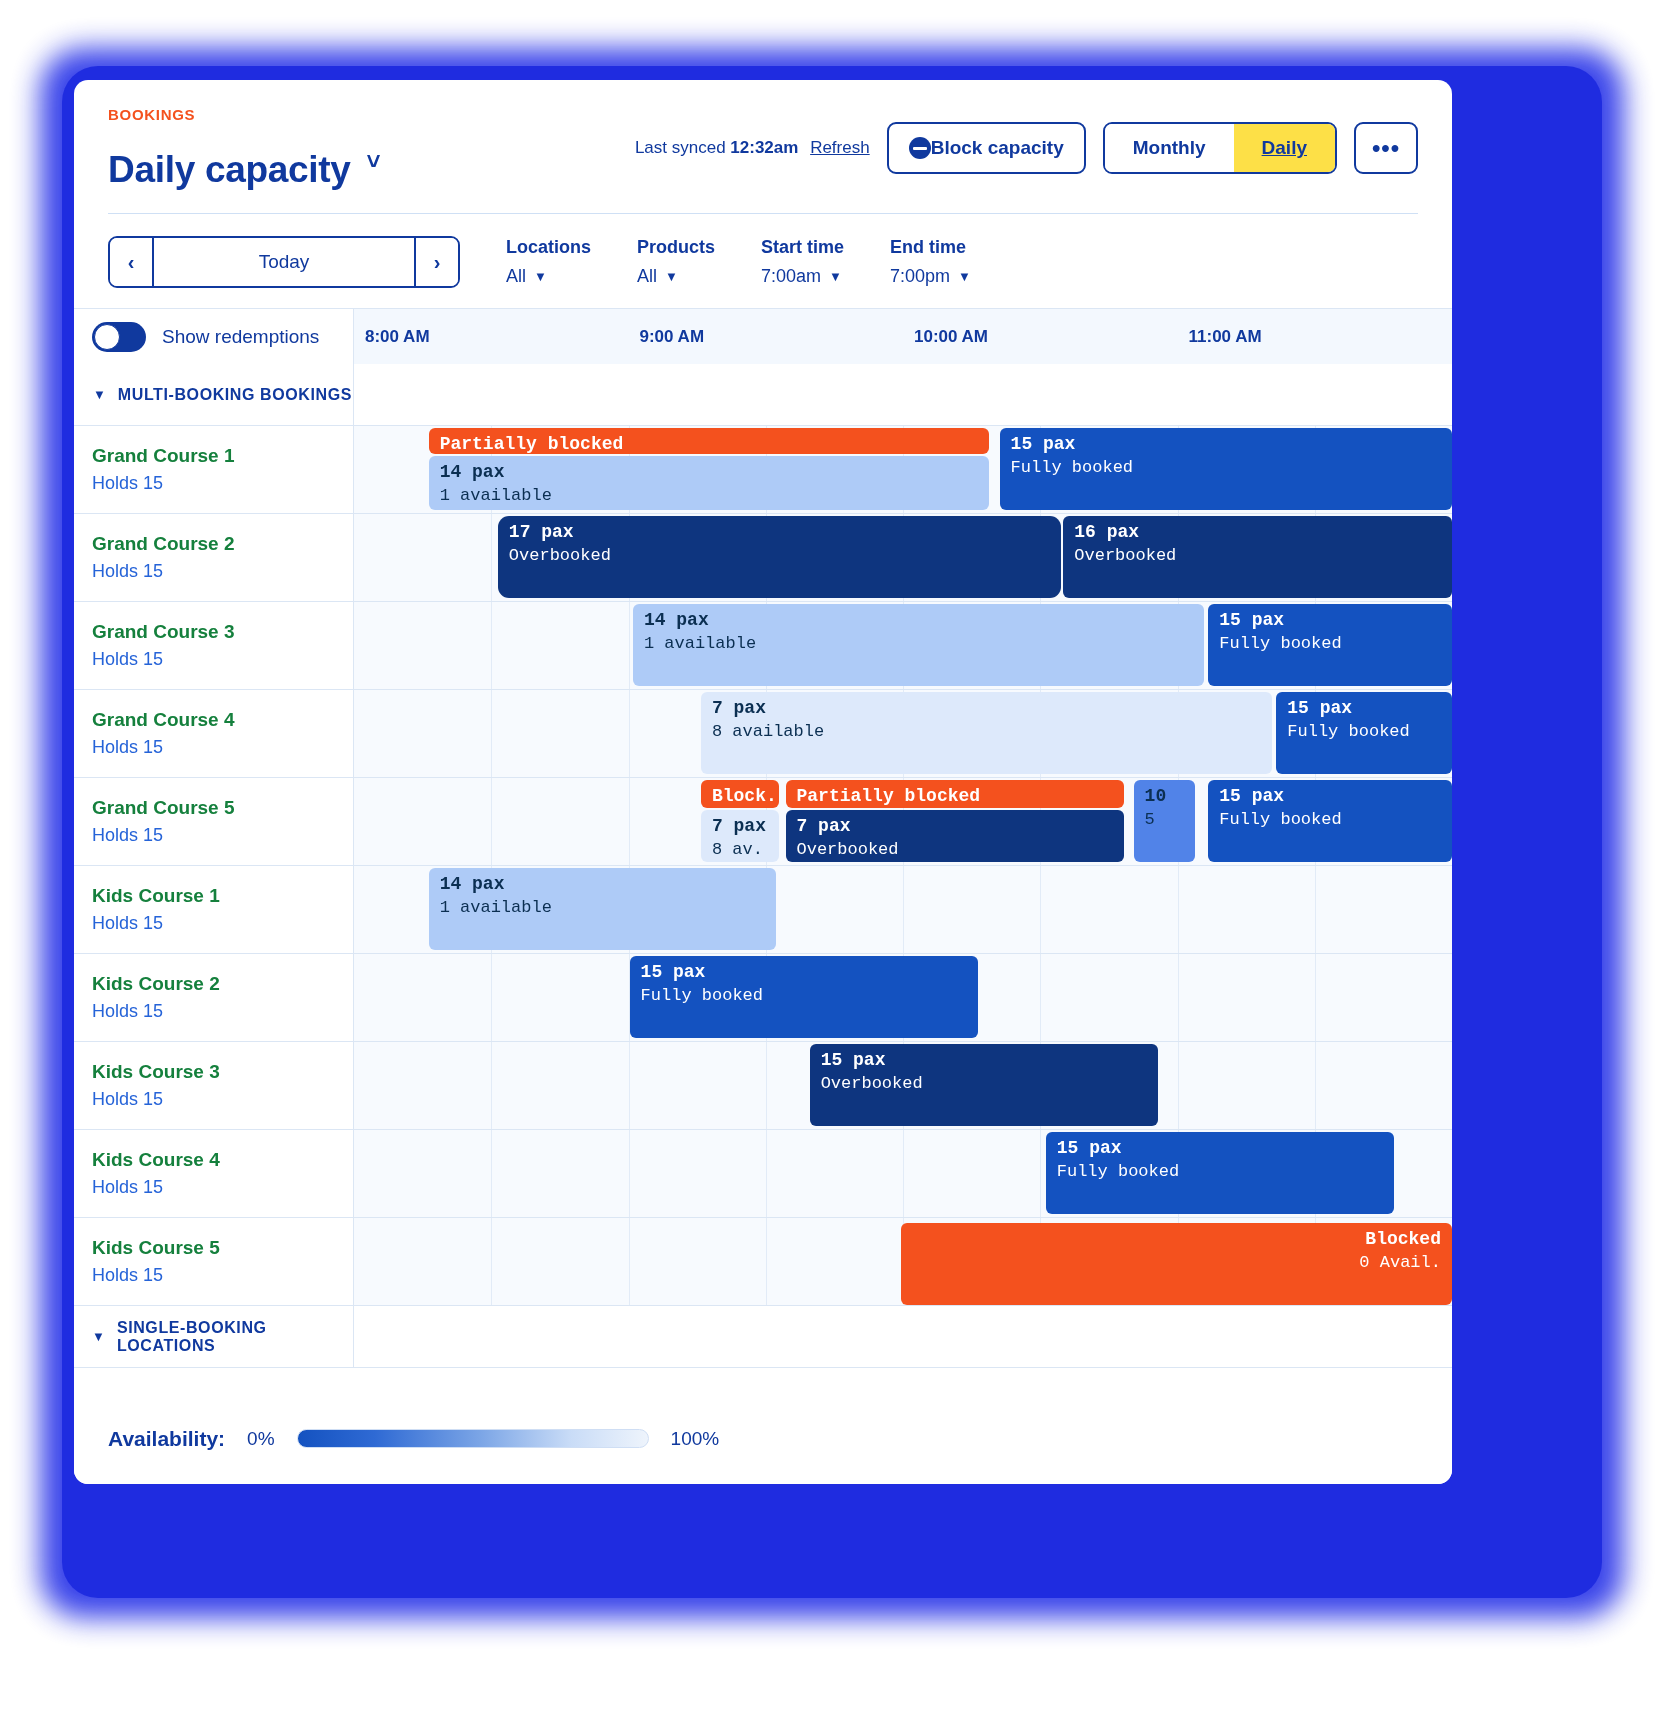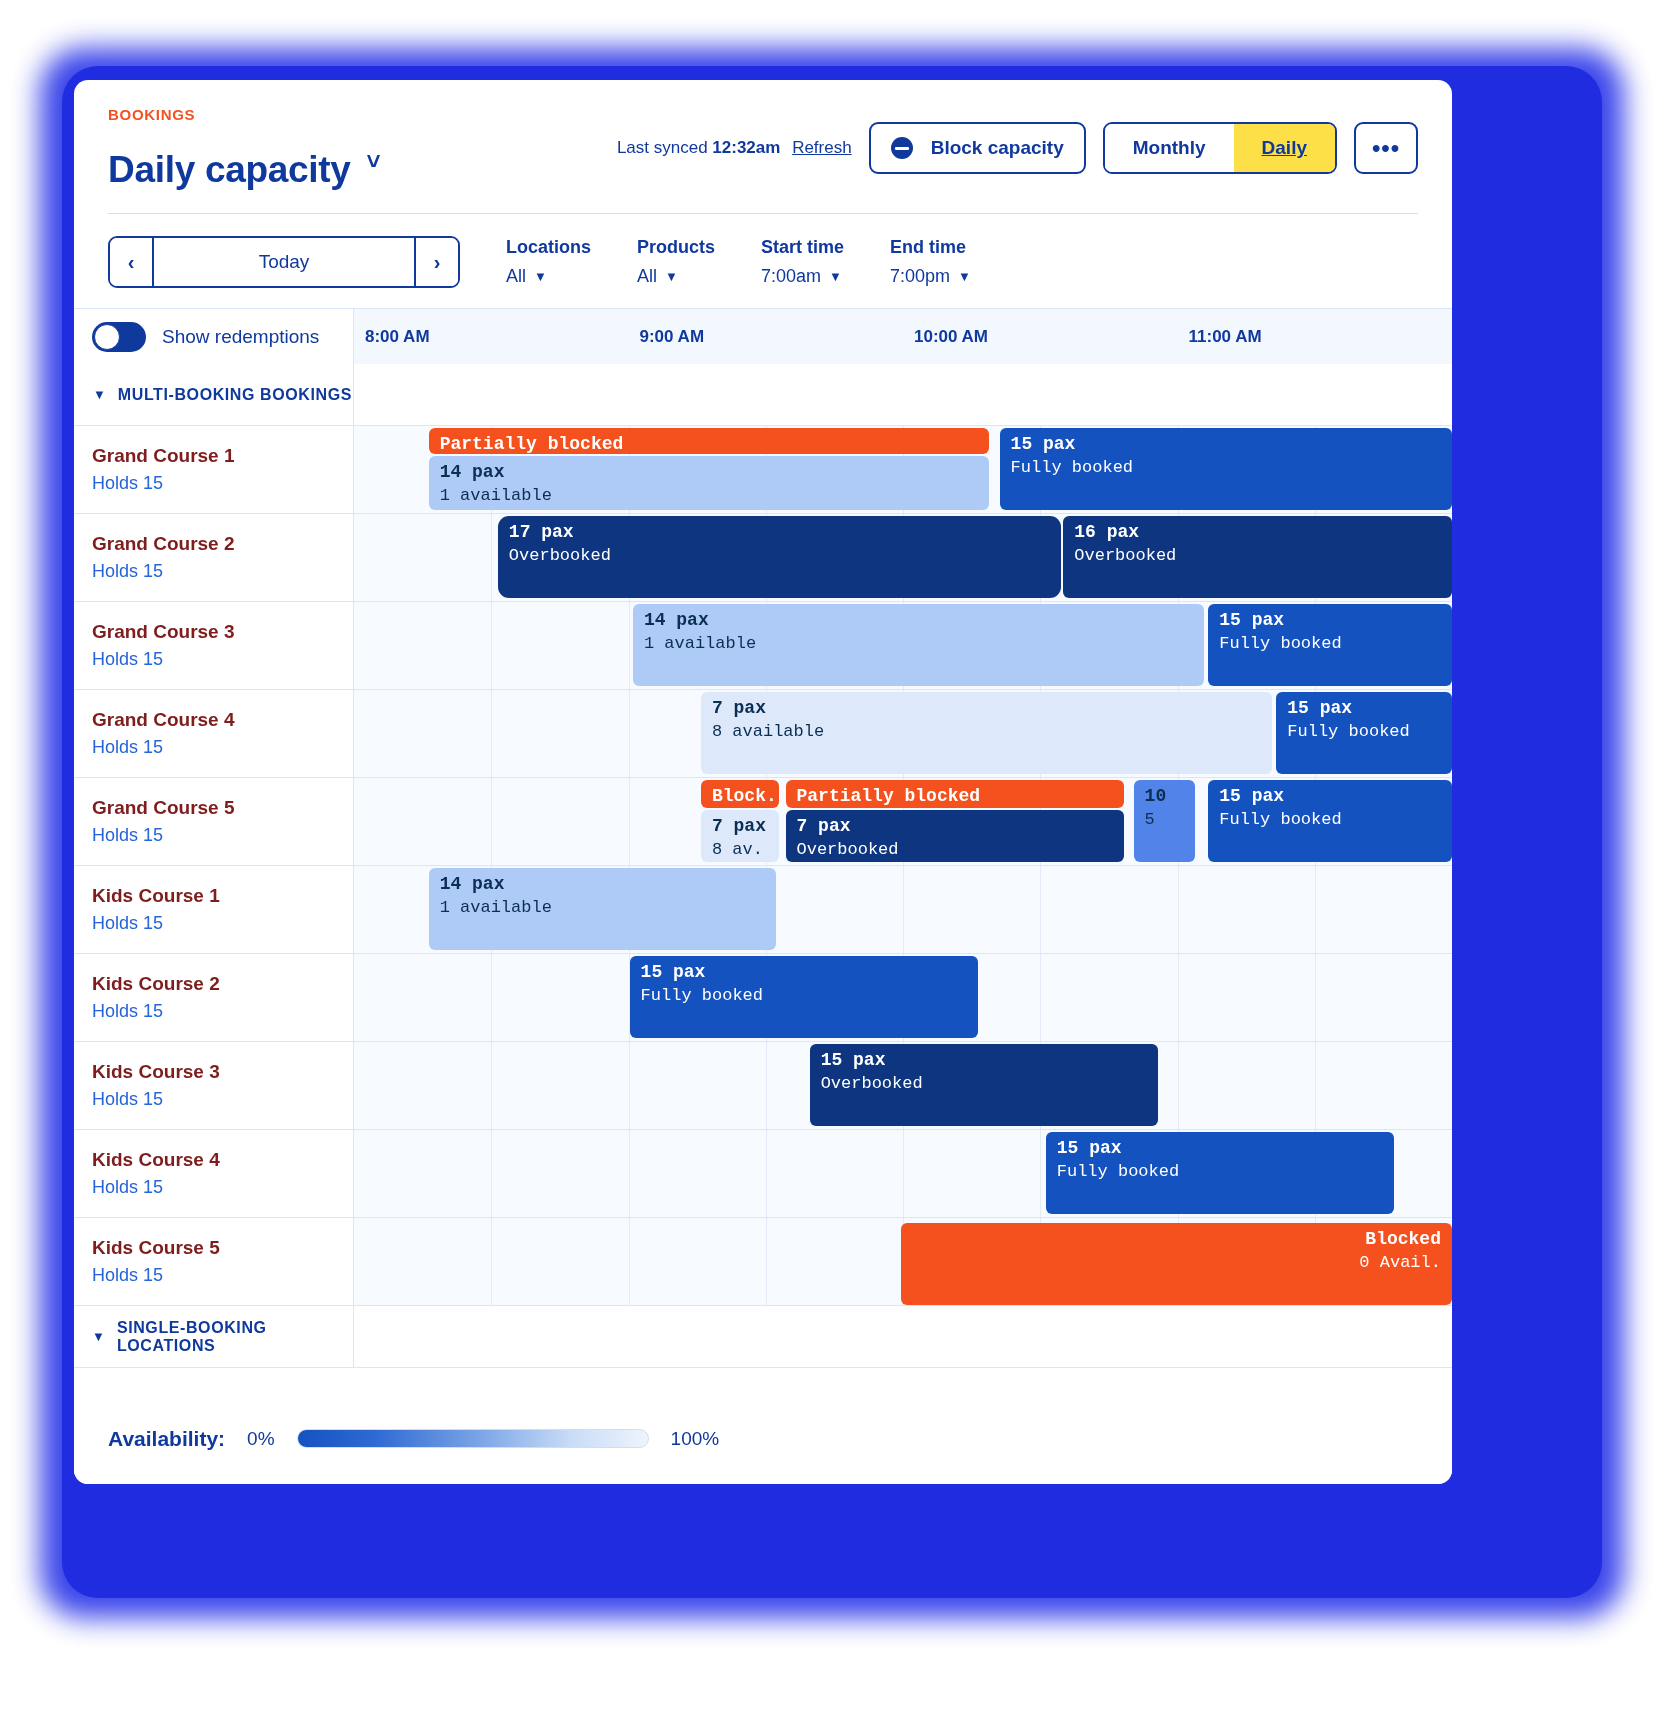--- a/index.html
+++ b/index.html
@@ -54,21 +54,21 @@
   .chev-lg { color: #10399e; font-size: 24px; line-height: 1; font-weight: 700; }
   .hdr-right { display: flex; align-items: center; gap: 17px; padding-top: 16px; }
   .sync { color: #10399e; font-size: 17px; white-space: nowrap; }
   .sync b { font-weight: bold; }
   .refresh { color: #10399e; font-size: 17px; text-decoration: underline; cursor: pointer; margin-left: 7px; }
   .btn {
     border: 2px solid #10399e; border-radius: 9px;
     background: #fff; color: #10399e;
     font-size: 19px; font-weight: bold;
     height: 52px; padding: 0 20px;
-    display: flex; align-items: center; gap: 18px; cursor: pointer;
+    display: flex; align-items: center; gap: 0; cursor: pointer;
     font-family: "Liberation Sans", sans-serif;
   }
   .block-ic {
     width: 22px; height: 22px; border-radius: 50%;
     background: #10399e; position: relative; flex: none;
   }
   .block-ic::after {
     content: ""; position: absolute; left: 4px; top: 9.5px;
     width: 14px; height: 3.5px; background: #fff; border-radius: 1px;
   }
@@ -134,21 +134,21 @@
   .grow { display: flex; border-bottom: 1px solid #dbe6f4; position: relative; }
   .grow.sect { height: 62px; }
   .grow.loc { height: 88px; }
   .rlabel {
     width: 280px; flex: none; border-right: 1px solid #dbe6f4; background: #fff;
     display: flex; flex-direction: column; justify-content: center; padding-left: 18px;
   }
   .rlabel.sec { flex-direction: row; align-items: center; gap: 12px; }
   .sect-tri { color: #10399e; font-size: 13px; }
   .sect-txt { color: #10399e; font-size: 16px; font-weight: bold; letter-spacing: .6px; }
-  .loc-name { color: #7f1d1d; font-size: 19px; font-weight: bold; }
+  .loc-name { color: #15803d; font-size: 19px; font-weight: bold; }
   .loc-sub { color: #2563d8; font-size: 18px; margin-top: 6px; }
   .lanes { flex: 1; position: relative; background: #f7fafe; }
   .grow.sect .lanes { background: #ffffff; }
   .lanes .vline {
     position: absolute; top: 0; bottom: 0; width: 1px; background: #e2ebf7;
   }
   .ev {
     position: absolute; border-radius: 6px; padding: 6px 11px 17px 11px;
     overflow: hidden; cursor: pointer; line-height: 1.18; font-family: Liberation Mono, monospace;
   }

